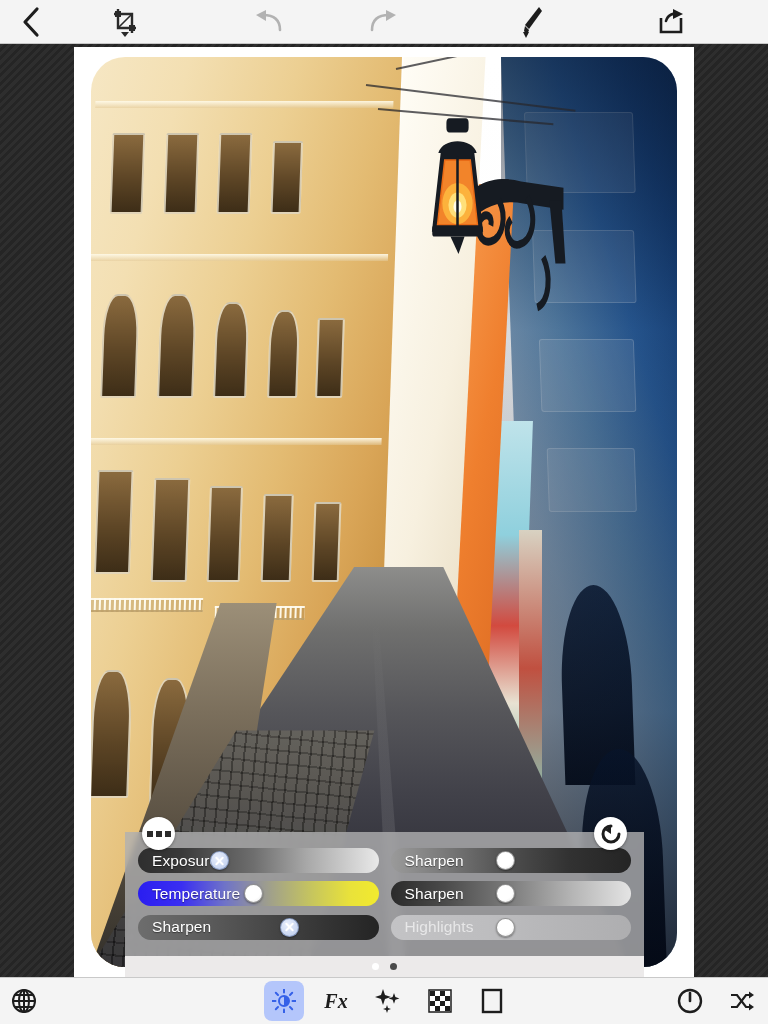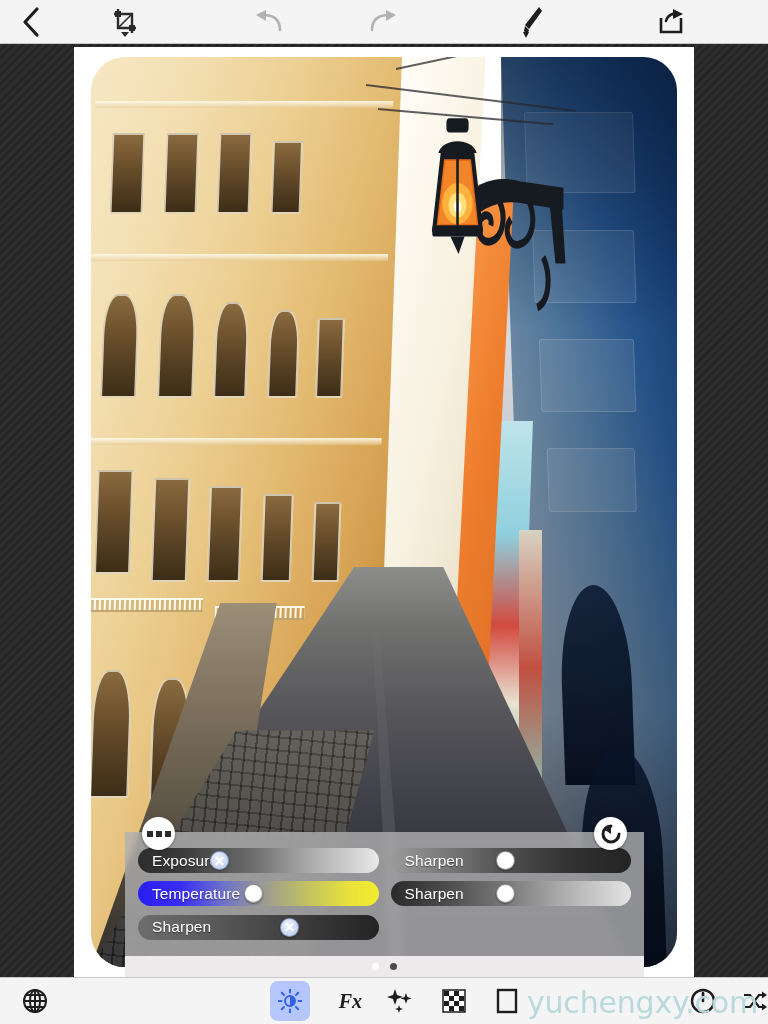--- a/index.html
+++ b/index.html
@@ -328,21 +328,21 @@
     width: 768px; height: 47px;
     background: #f4f4f4;
     border-top: 1px solid #c9c9c9;
     display: flex;
     align-items: center;
   }
   .bb-btn {
     height: 47px;
     display: flex;
     align-items: center;
-    justify-content: flex-end;
+    justify-content: center;
     cursor: pointer;
   }
   .bb-globe { width: 48px; margin-left: 0px; }
   .bb-spacer { flex: 0 0 210px; }
   .bb-item { width: 52px; }
   .bb-sel {
     width: 40px; height: 40px;
     border-radius: 8px;
     background: #b4c6fb;
     display: flex;
@@ -546,20 +546,25 @@
         <span class="s-label">Sharpen</span>
         <div class="knob" style="left:48%;"></div>
       </div>
 
       <div class="slider">
         <div class="track" style="background:linear-gradient(90deg,#6d6d6d 0%,#5c5c5c 28%,#474747 54%,#343434 78%,#242424 100%);"></div>
         <span class="s-label">Sharpen</span>
         <div class="knob marked" style="left:63%;"></div>
       </div>
 
+      <div class="slider disabled">
+        <div class="track" style="background:linear-gradient(90deg,#c3c3c5 0%,#bdbdbf 40%,#b5b5b7 70%,#aeaeb0 100%);"></div>
+        <span class="s-label">Highlights</span>
+        <div class="knob" style="left:48%;"></div>
+      </div>
     </div>
   </div>
 
   <div class="round-btn btn-more">
     <span class="dots3">
       <i></i>
         <i></i>
         <i></i>
     </span>
   </div>
@@ -652,15 +657,14 @@
         <svg width="26" height="22" viewBox="0 0 26 22">
           <path d="M2 5 L8 5 L17 17 L23 17" fill="none" stroke="#1d1d1d" stroke-width="2.2"></path>
           <path d="M2 17 L8 17 L17 5 L23 5" fill="none" stroke="#1d1d1d" stroke-width="2.2"></path>
           <path d="M20 1.5 L25 5 L20 8.5 Z" fill="#1d1d1d"></path>
           <path d="M20 13.5 L25 17 L20 20.5 Z" fill="#1d1d1d"></path>
         </svg>
       </div>
     </div>
   </div>
 
-  <div class="watermark">yuchengxy.com</div>
 
 </div>
 
 </body></html>

